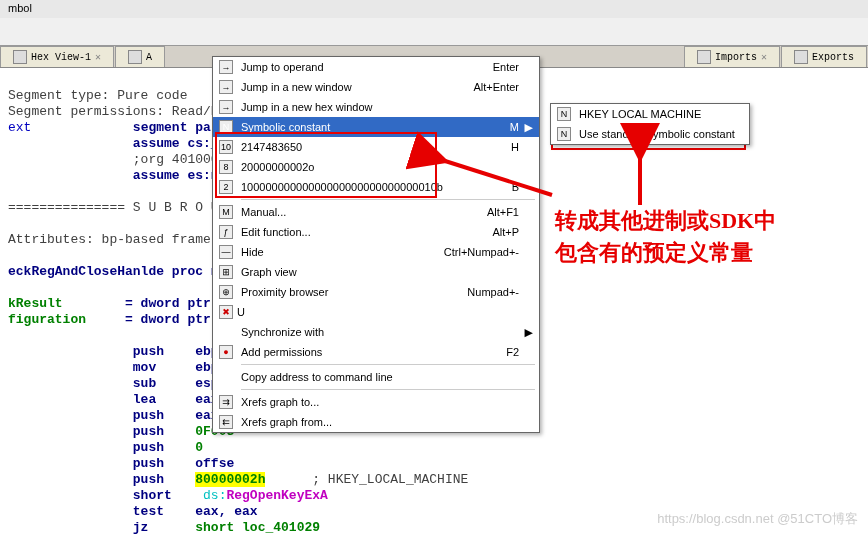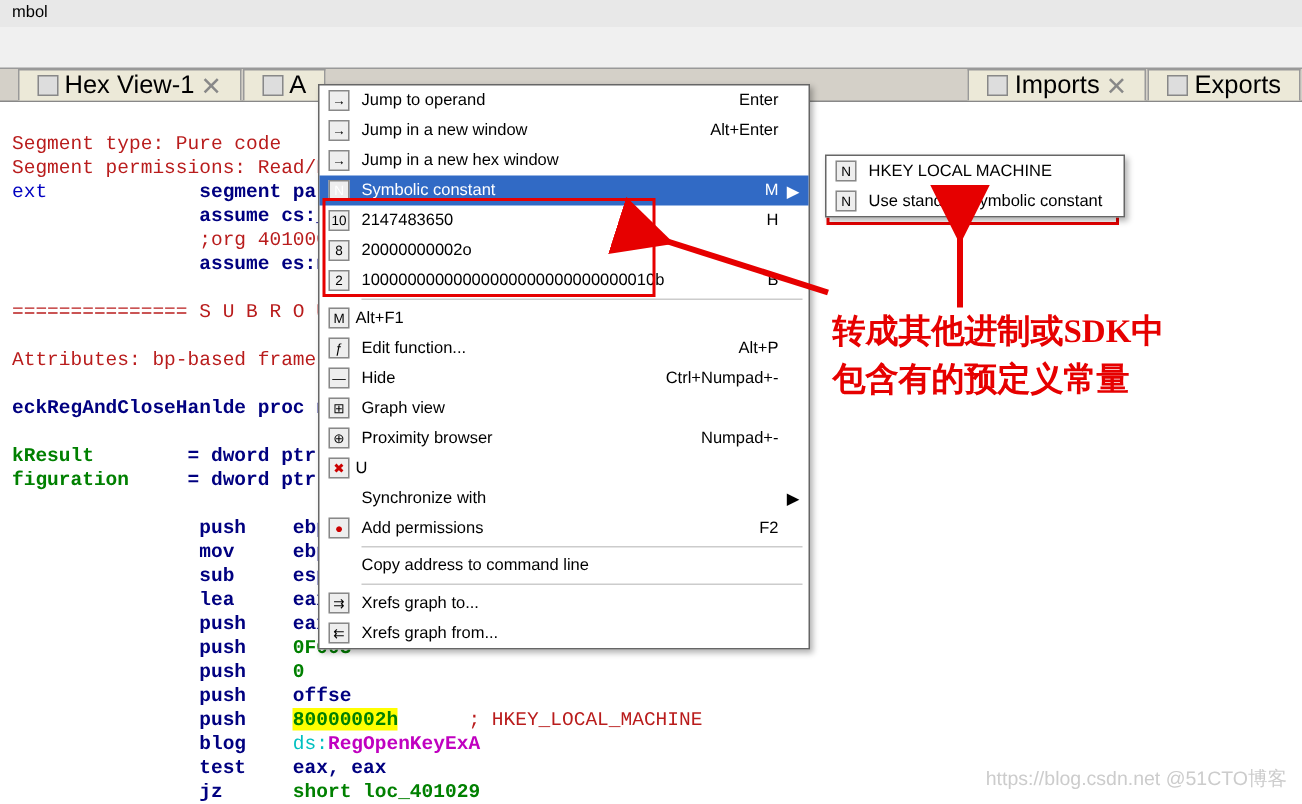--- a/index.html
+++ b/index.html
@@ -10,36 +10,35 @@
   width: 868px;
   height: 536px;
   overflow: hidden;
   position: relative;
   color: #000;
 }
 .toolbar { height: 28px; background: #f0f0f0; border-bottom: 1px solid #999; }
 .title-area { height: 18px; background: #e8e8e8; padding: 2px 8px; font-family: Tahoma, sans-serif; font-size: 11px; }
 .tabbar {
   display: flex; height: 22px; background: #d4d0c8;
-  font-family: Liberation Sans, sans-serif; font-size: 17px;
+  font-family: Liberation Mono, monospace; font-size: 10px;
   border-bottom: 1px solid #888;
-  padding-left: 12px;
 }
 .tab {
   padding: 3px 12px; background: #ece9d8; border: 1px solid #999;
   border-bottom: none; margin-right: 1px; display: flex; align-items: center; gap: 4px;
 }
 .tab .close { color: #888; cursor: pointer; }
 .tab .ico { width: 14px; height: 14px; display:inline-block; background:#ddd; border:1px solid #888; }
 .spacer { flex: 1; }
 .listing {
   padding: 4px 8px; font-family: 'Courier New', monospace;
   font-size: 13px; line-height: 16px; white-space: pre;
 }
-.gray { color: #b91c1c; margin-top: 28px; }
+.gray { color: #404040; margin-top: 28px; }
 .blue { color: #0000c0; text-align: center; }
 .green { color: #008000; font-weight: bold; }
 .navy { color: #000080; font-weight: bold; }
 .magenta { color: #c000c0; font-weight: bold; }
 .yellow-hl { background: #ffff00; }
 .cyan { color: #00c0c0; }
 .context-menu {
   position: absolute; top: 56px; left: 212px; width: 328px;
   background: #fff; border: 1px solid #666;
   font-family: Tahoma, sans-serif; font-size: 11px;
@@ -131,21 +130,21 @@
 
 <span class="navy">                push    ebp</span>
 <span class="navy">                mov     ebp,</span>
 <span class="navy">                sub     esp,</span>
 <span class="navy">                lea     eax,</span>
 <span class="navy">                push    eax</span>
 <span class="navy">                push    </span><span class="green">0F003</span>
 <span class="navy">                push    </span><span class="green">0</span>
 <span class="navy">                push    </span><span class="navy">offse</span>
 <span class="navy">                push    </span><span class="green yellow-hl">80000002h</span><span class="gray">      ; HKEY_LOCAL_MACHINE</span>
-<span class="navy">                blog    </span><span class="cyan">ds:</span><span class="magenta">RegOpenKeyExA</span>
+<span class="navy">                short    </span><span class="cyan">ds:</span><span class="magenta">RegOpenKeyExA</span>
 <span class="navy">                test    eax, eax</span>
 <span class="navy">                jz      </span><span class="green">short loc_401029</span>
 
 
 </div>
 
 <div class="context-menu">
   <div class="menu-item">
     <span class="ico-col">
         <span class="m-ico">→</span>
@@ -200,20 +199,21 @@
       </span>
     <span class="lbl">10000000000000000000000000000010b</span>
     <span class="sc">B</span>
       <span class="arrow"></span>
   </div>
   <div class="menu-sep"></div>
   <div class="menu-item">
     <span class="ico-col">
         <span class="m-ico">M</span>
       </span>
+    <span class="lbl">Manual...</span>
     <span class="sc">Alt+F1</span>
       <span class="arrow"></span>
   </div>
   <div class="menu-item">
     <span class="ico-col">
         <span class="m-ico">ƒ</span>
       </span>
     <span class="lbl">Edit function...</span>
     <span class="sc">Alt+P</span>
       <span class="arrow"></span>

